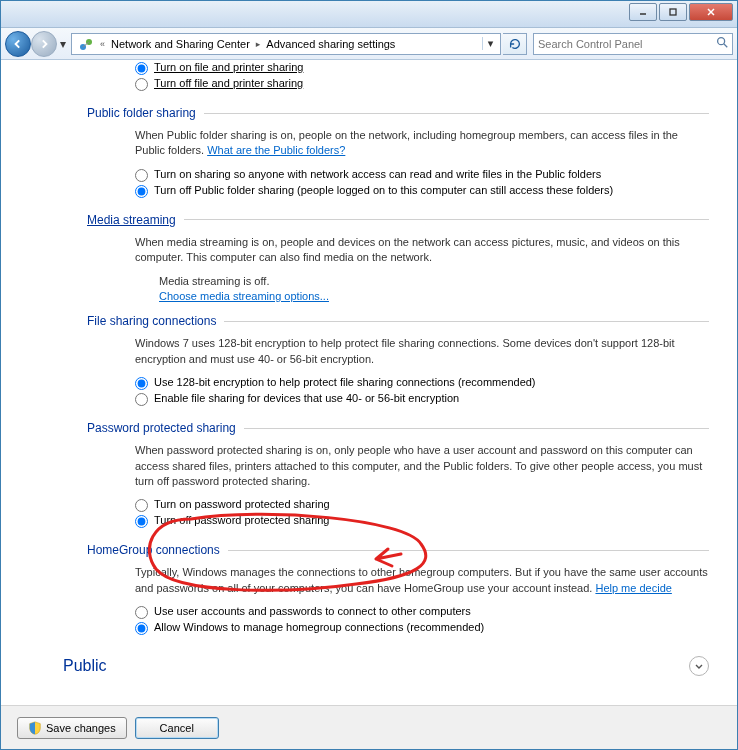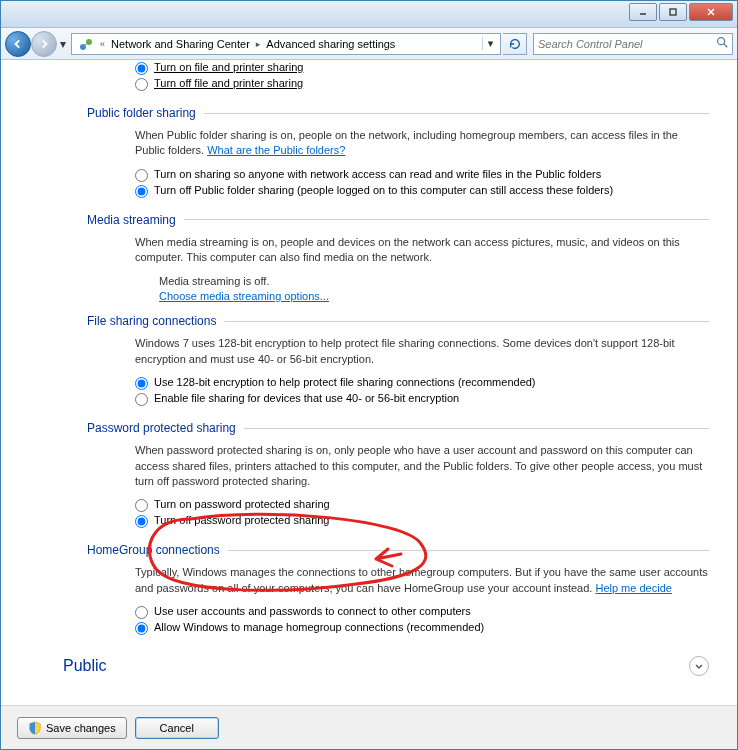--- a/index.html
+++ b/index.html
@@ -93,21 +93,21 @@
 }
 .search-bar {
   width: 200px; height:22px;
   border:1px solid #8ba6c4;
   background:#fff;
   display:flex; align-items:center;
   margin-left:4px;
 }
 .search-bar input {
   border:none; outline:none; flex:1; font-size:11px; color:#666;
-  font-style: italic; padding:0 4px;
+  padding:0 4px;
   font-family: inherit;
 }
 .search-bar .search-icon { width:20px; text-align:center; color:#5a7da3; }
 .content-wrap {
   flex:1;
   display:flex;
   overflow:hidden;
   position:relative;
 }
 .content {
@@ -279,21 +279,21 @@
         <label class="opt">
           <input type="radio" name="pf" style="">
           <span>Turn on sharing so anyone with network access can read and write files in the Public folders</span>
         </label>
         <label class="opt">
           <input type="radio" name="pf" checked="" style="">
           <span>Turn off Public folder sharing (people logged on to this computer can still access these folders)</span>
         </label>
       </div>
 
-      <div class="section-head" style="margin-left:-24px;">
+      <div class="section-head" style="margin-left:-24px;text-decoration:underline;">
         <span>Media streaming</span>
         <span class="line"></span>
       </div>
       <div class="section-body">
         <span>When media streaming is on, people and devices on the network can access pictures, music, and videos on this computer. This computer can also find media on the network.</span>
       </div>
       <div class="section-body" style="padding-top:8px; padding-left:48px;">
         <div>Media streaming is off.</div>
         <div><span class="link">Choose media streaming options...</span></div>
       </div>

